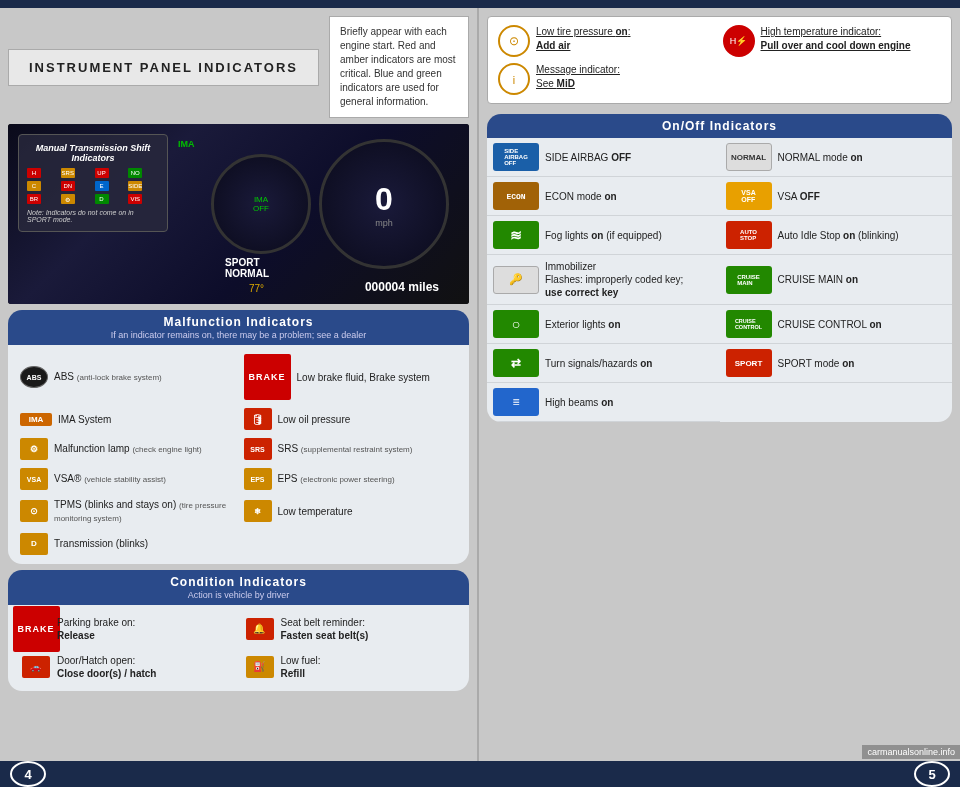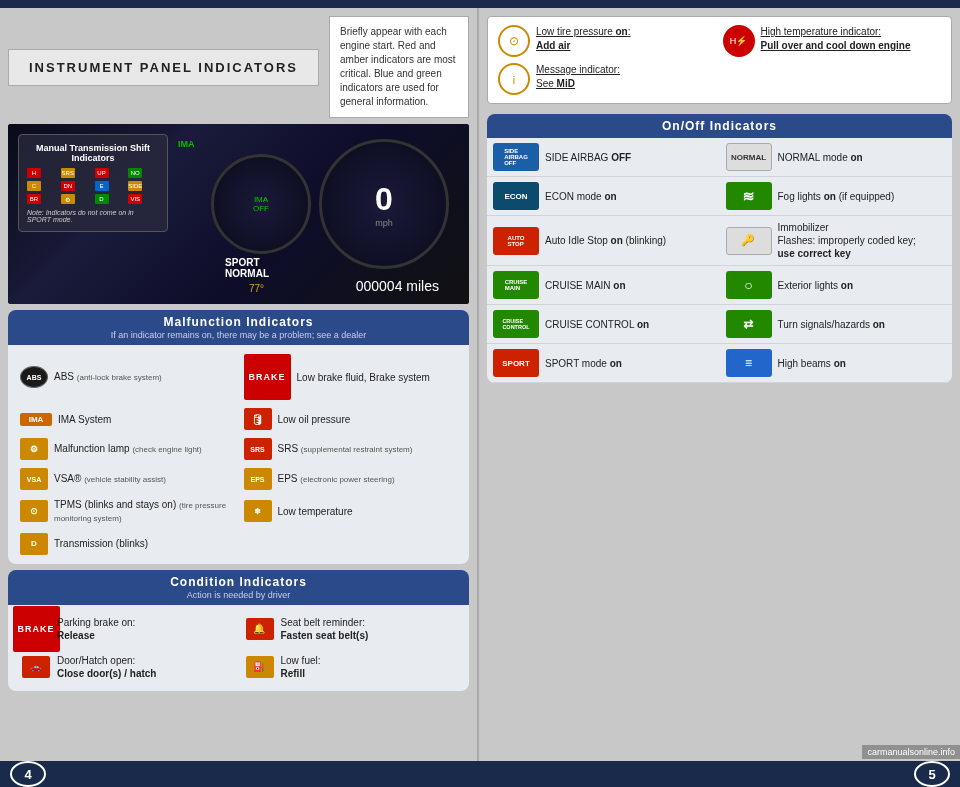--- a/index.html
+++ b/index.html
@@ -115,20 +115,21 @@
       padding: 8px;
       width: 150px;
     }
 
     .dash-overlay-title {
       color: white;
       font-size: 9px;
       text-align: center;
       margin-bottom: 5px;
       font-weight: bold;
+      font-style: italic;
     }
 
     .dash-indicators-grid {
       display: grid;
       grid-template-columns: repeat(4, 1fr);
       gap: 3px;
     }
 
     .dash-ind {
       width: 14px;
@@ -148,21 +149,21 @@
 
     .dash-note {
       color: #ccc;
       font-size: 7px;
       margin-top: 5px;
       font-style: italic;
     }
 
     
     .section-box {
-      border-radius: 8px;
+      border-radius: 14px;
       margin-bottom: 6px;
       overflow: hidden;
     }
 
     .section-header {
       padding: 5px 10px;
       text-align: center;
       color: white;
     }
 
@@ -269,21 +270,21 @@
     }
 
     .icon-airbag-side { background: #1a5fa8; color: white; font-size: 6px; }
     .icon-airbag-pass { background: #1a5fa8; color: white; font-size: 6px; }
     .icon-vsa { background: #e8a000; color: white; }
     .icon-autostop { background: #cc2200; color: white; font-size: 6px; }
     .icon-cruise-main { background: #228800; color: white; font-size: 6px; }
     .icon-cruise-ctrl { background: #228800; color: white; font-size: 6px; }
     .icon-sport { background: #cc2200; color: white; font-size: 8px; }
     .icon-normal { background: #ddd; color: #333; font-size: 8px; border: 1px solid #aaa; }
-    .icon-econ { background: #0c4a6e; color: white; font-size: 8px; }
+    .icon-econ { background: #a16207; color: white; font-size: 8px; font-family: Liberation Mono, monospace; }
     .icon-fog { background: #228800; color: white; }
     .icon-immob { background: #ddd; color: #333; border: 1px solid #aaa; }
     .icon-exterior { background: #228800; color: white; }
     .icon-turn { background: #228800; color: white; }
     .icon-highbeam { background: #2266cc; color: white; }
 
     .on-off-label {
       font-size: 10px;
       color: #222;
       line-height: 1.3;
@@ -483,21 +484,21 @@
             <div style="width:100px;height:100px;border-radius:50%;background:radial-gradient(#1a1a3a,#0a0a1a);border:3px solid #333;display:flex;align-items:center;justify-content:center;">
               <div style="color:#00cc00;font-size:8px;text-align:center;">IMA<br>OFF</div>
             </div>
 
             <div style="width:130px;height:130px;border-radius:50%;background:radial-gradient(#1a1a3a,#0a0a1a);border:3px solid #333;display:flex;flex-direction:column;align-items:center;justify-content:center;">
               <div style="color:white;font-size:32px;font-weight:bold;">0</div>
               <div style="color:#888;font-size:9px;">mph</div>
             </div>
           </div>
 
-          <div style="position:absolute;bottom:10px;right:30px;color:white;font-size:14px;">
+          <div style="position:absolute;bottom:10px;right:30px;color:white;font-size:12px;font-weight:bold;">
             <span>000004</span> miles
           </div>
 
           <div style="position:absolute;top:15px;left:170px;color:#00bb00;font-size:9px;font-weight:bold;">IMA</div>
           <div style="position:absolute;bottom:25px;right:200px;color:white;font-size:10px;font-weight:bold;">SPORT<br>NORMAL</div>
           <div style="position:absolute;bottom:10px;right:205px;color:#ddaa00;font-size:10px;">77°</div>
         </div>
       </div>
 
       <div class="section-box">
@@ -557,21 +558,21 @@
               <div class="ind-icon ind-icon-amber" style="font-size:8px;">D</div>
               <span class="ind-label">Transmission (blinks)</span>
             </div>
           </div>
         </div>
       </div>
 
       <div class="section-box">
         <div class="section-header section-header-blue">
           <div class="section-header-title">Condition Indicators</div>
-          <div class="section-header-subtitle">Action is needed by driver</div>
+          <div class="section-header-subtitle">Action is vehicle by driver</div>
         </div>
         <div class="section-body">
           <div class="condition-grid">
             <div class="cond-item">
               <div class="cond-icon">
                 <div class="brake-badge">BRAKE</div>
               </div>
               <span class="ind-label">Parking brake on:<br><strong>Release</strong></span>
             </div>
             <div class="cond-item">
@@ -632,20 +633,24 @@
             <div class="on-off-icon icon-normal">NORMAL</div>
             <span class="on-off-label">NORMAL mode <strong>on</strong></span>
           </div>
 
           <div class="on-off-item">
             <div class="on-off-icon icon-econ">ECON</div>
             <span class="on-off-label">ECON mode <strong>on</strong></span>
           </div>
 
           <div class="on-off-item">
+            <div class="on-off-icon icon-vsa">VSA<br>OFF</div>
+            <span class="on-off-label">VSA <strong>OFF</strong></span>
+          </div>
+          <div class="on-off-item">
             <div class="on-off-icon icon-fog" style="font-size:14px;">≋</div>
             <span class="on-off-label">Fog lights <strong>on</strong> (if equipped)</span>
           </div>
 
           <div class="on-off-item">
             <div class="on-off-icon icon-autostop" style="font-size:6px;">AUTO<br>STOP</div>
             <span class="on-off-label">Auto Idle Stop <strong>on</strong> (blinking)</span>
           </div>
           <div class="on-off-item">
             <div class="on-off-icon icon-immob" style="font-size:11px;">🔑</div>

